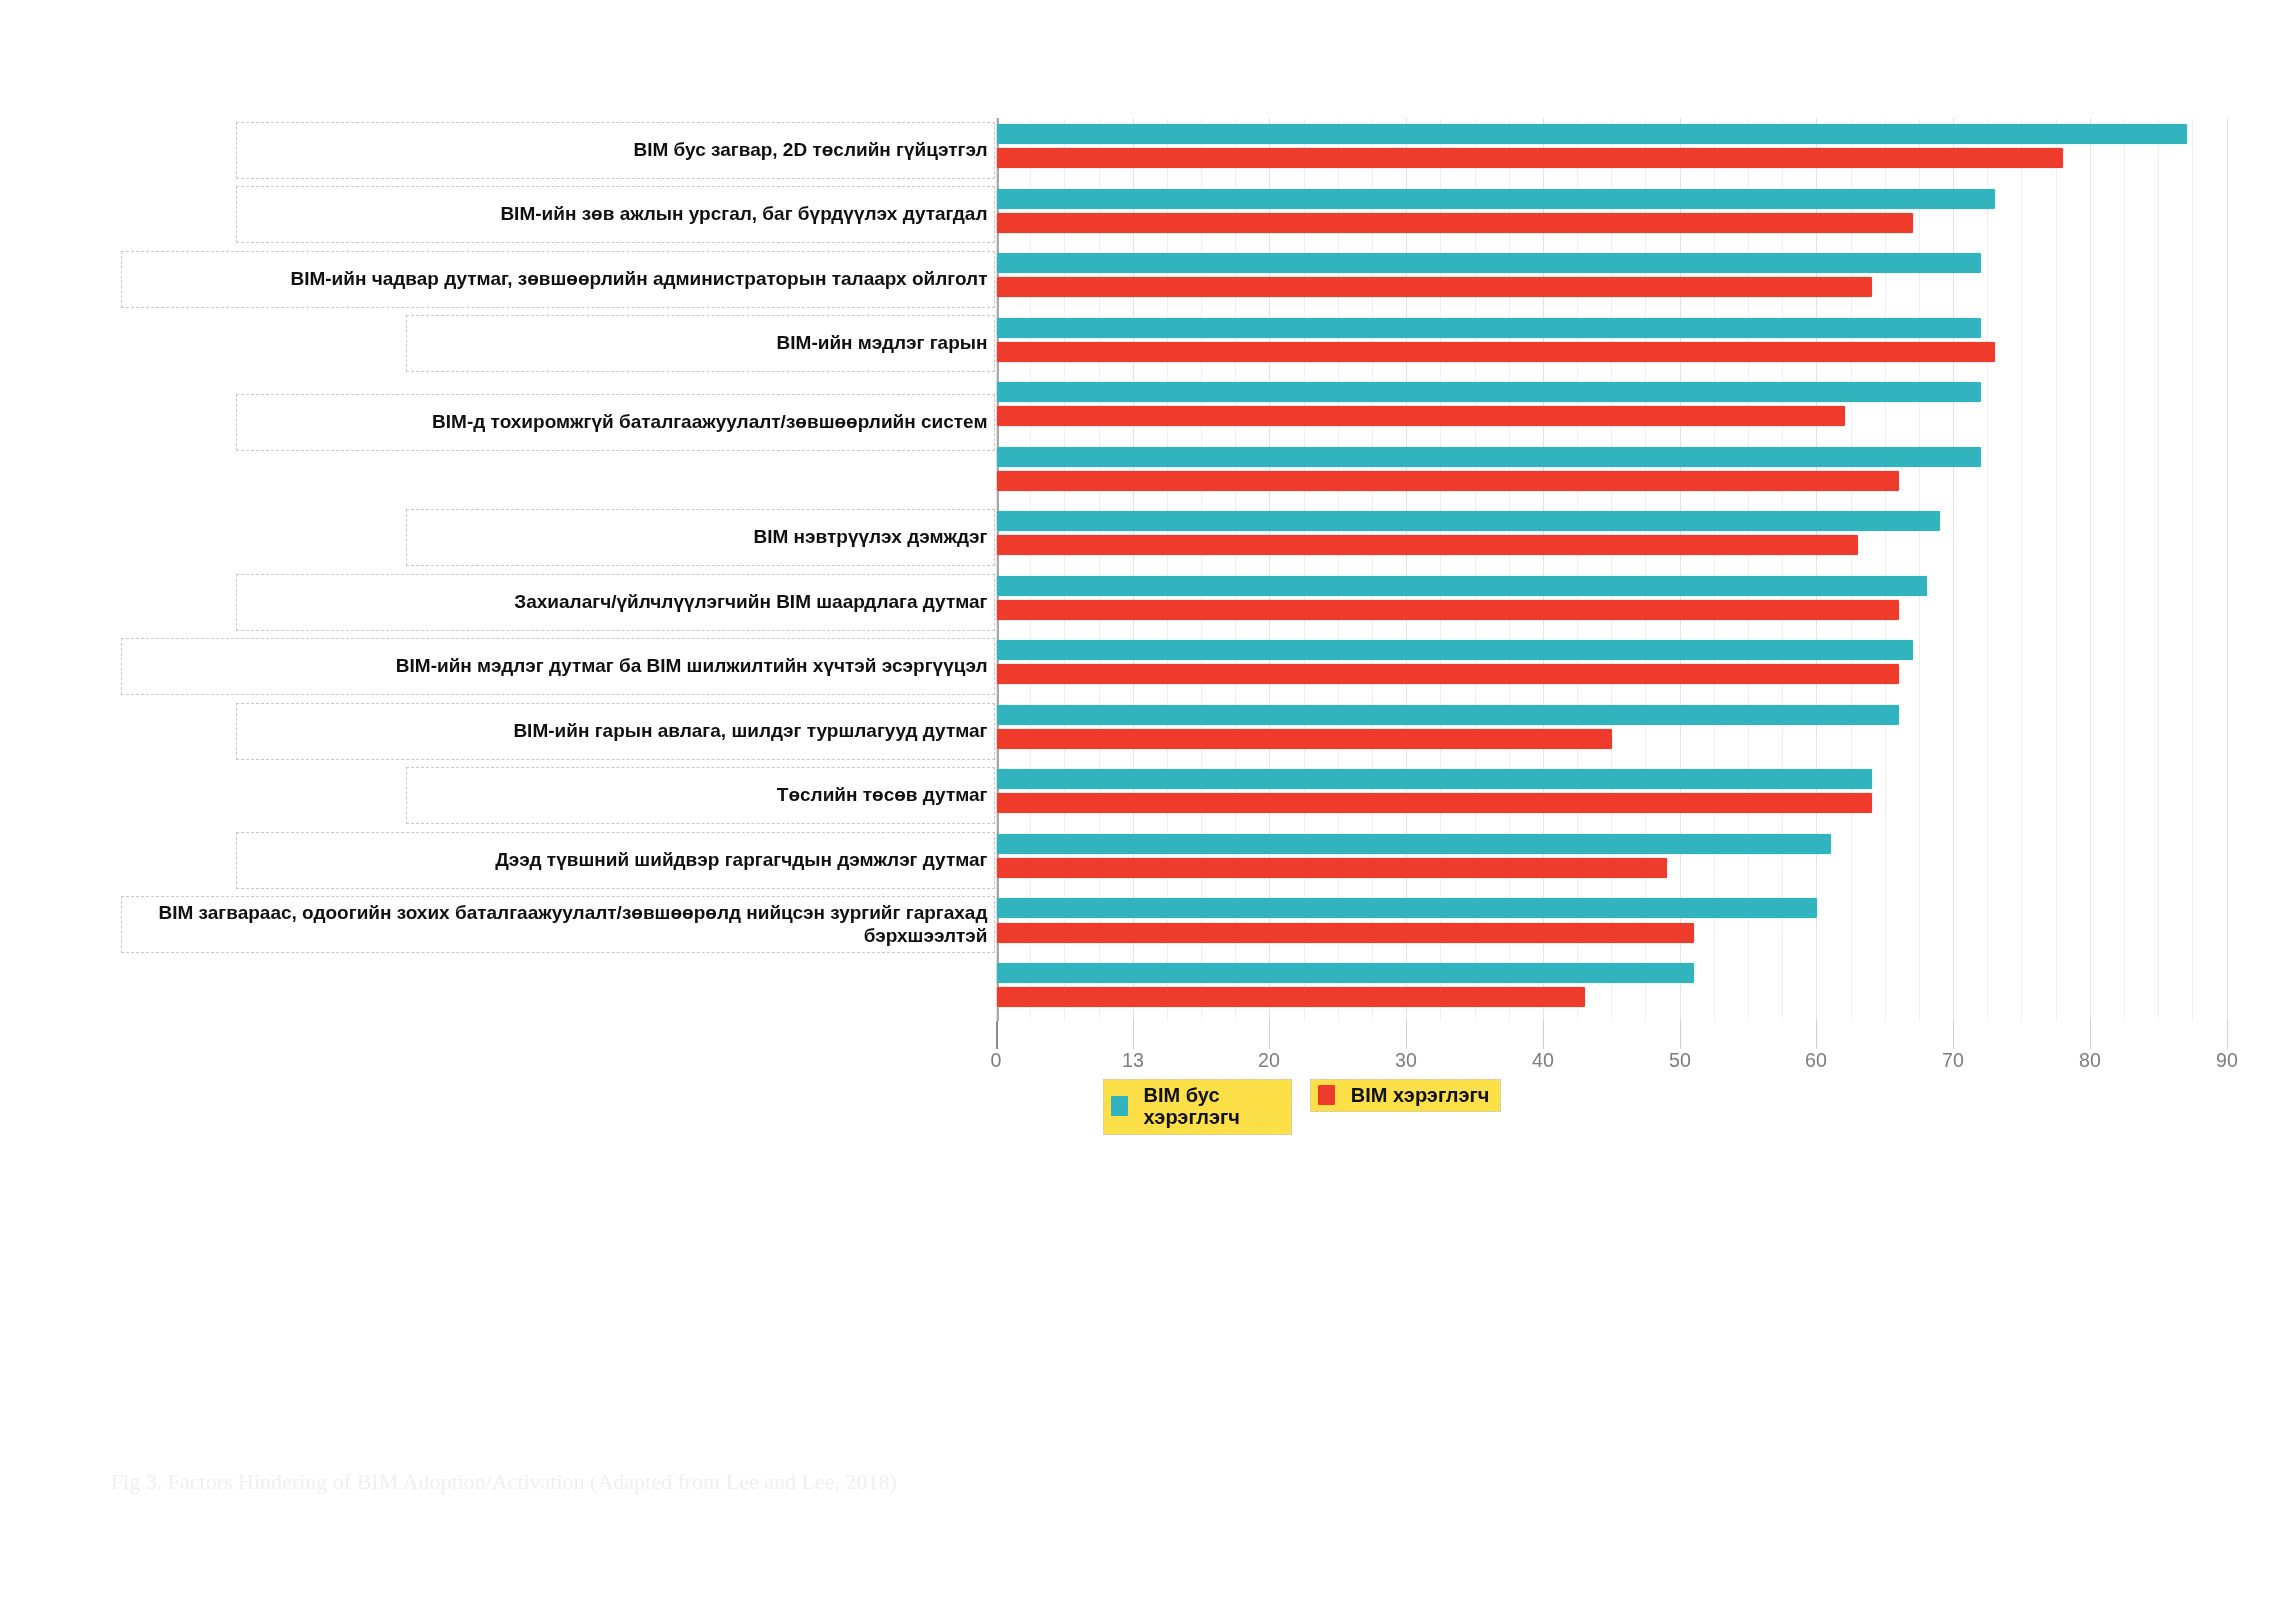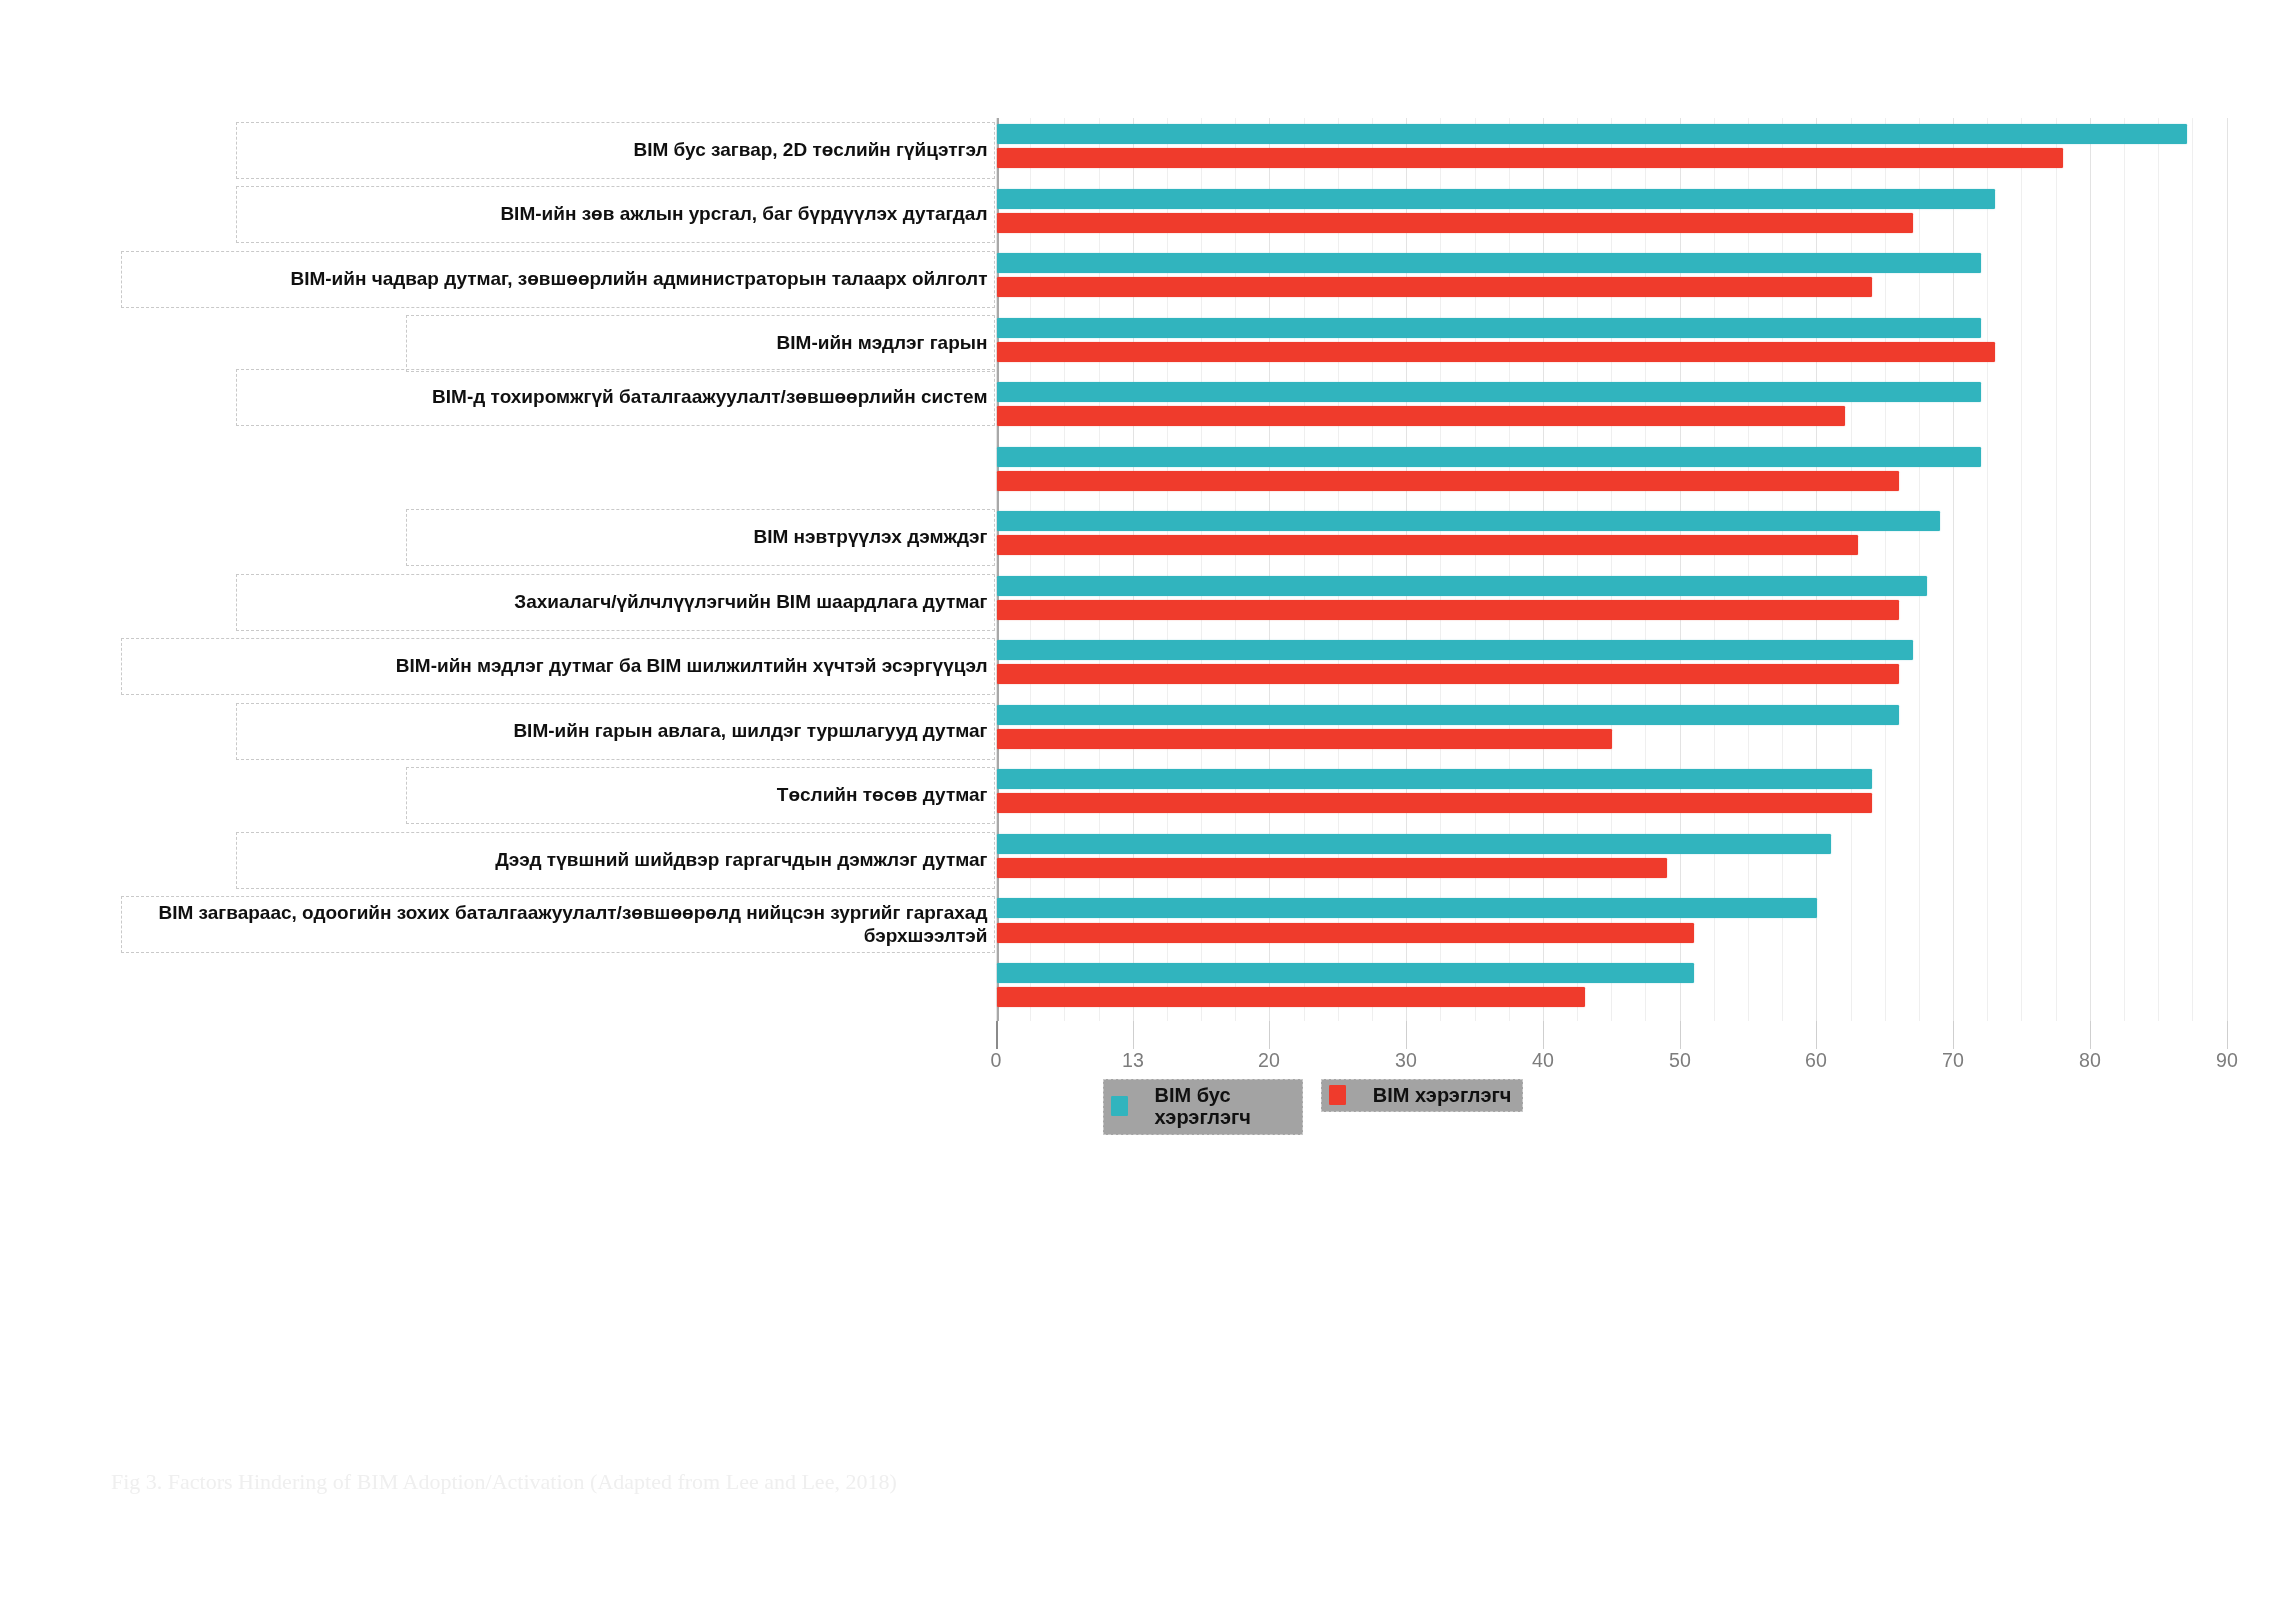--- a/index.html
+++ b/index.html
@@ -28,22 +28,22 @@
   .bar.teal{background:#31b4be;box-shadow:0 0 1.3px rgba(49,180,190,.55);}
   .bar.red{background:#ef3b2c;box-shadow:0 0 1.3px rgba(239,59,44,.55);}
 
   .ticks{position:absolute;left:960px;top:1021px;width:1231px;height:46px;}
   .tick{position:absolute;top:0;width:0.7px;height:27.5px;background:#cfcfcf;}
   .tick.zero{background:#8a8a8a;width:2px;}
   .ticklabel{position:absolute;top:27.5px;transform:translateX(-50%);
     font-size:19.6px;color:#7d7d7d;font-family:"Liberation Sans",sans-serif;}
 
   .legend{position:absolute;left:1067px;top:1079px;display:flex;align-items:flex-start;gap:18.3px;}
-  .legend-entry{display:flex;align-items:center;gap:27px;
-    border:0.7px dashed #c9c9c9;padding:3.9px 10.5px 5.2px 6.5px;background:#a3a3a3;}
+  .legend-entry{display:flex;align-items:center;gap:16px;
+    border:0.7px dashed #c9c9c9;padding:3.9px 10.5px 5.2px 6.5px;background:#fde047;}
   .swatch{width:17px;height:19.6px;border-radius:1.3px;flex:none;}
   .sw-teal{background:#31b4be;}
   .sw-red{background:#ef3b2c;}
   .legend-text{font-weight:bold;font-size:20px;color:#111;line-height:1.12;max-width:137px;}
   .legend-entry.wide .legend-text{max-width:223px;}
 
   .caption{position:absolute;left:111px;top:1469px;
     font-family:"Liberation Serif",serif;font-size:22px;color:#efefef;white-space:nowrap;}
 </style>
 </head>
@@ -51,21 +51,21 @@
 
 <div id="page">
 
   <div id="chart">
 
     <div class="labels-col">
         <div class="row-label" style="width: 759px; top: 3.9px; height: 57px;">BIM бус загвар, 2D төслийн гүйцэтгэл</div>
         <div class="row-label" style="width: 759px; top: 68px; height: 57px;">BIM-ийн зөв ажлын урсгал, баг бүрдүүлэх дутагдал</div>
         <div class="row-label" style="width: 874px; top: 133px; height: 57px;">BIM-ийн чадвар дутмаг, зөвшөөрлийн администраторын талаарх ойлголт</div>
         <div class="row-label" style="width: 589px; top: 197px; height: 57px;">BIM-ийн мэдлэг гарын</div>
-        <div class="row-label" style="width: 759px; top: 251px; height: 57px;">BIM-д тохиромжгүй баталгаажуулалт/зөвшөөрлийн систем</div>
+        <div class="row-label" style="width: 759px; top: 276px; height: 57px;">BIM-д тохиромжгүй баталгаажуулалт/зөвшөөрлийн систем</div>
         <div class="row-label" style="width: 589px; top: 391px; height: 57px;">BIM нэвтрүүлэх дэмждэг</div>
         <div class="row-label" style="width: 759px; top: 456px; height: 57px;">Захиалагч/үйлчлүүлэгчийн BIM шаардлага дутмаг</div>
         <div class="row-label" style="width: 874px; top: 520px; height: 57px;">BIM-ийн мэдлэг дутмаг ба BIM шилжилтийн хүчтэй эсэргүүцэл</div>
         <div class="row-label" style="width: 759px; top: 585px; height: 57px;">BIM-ийн гарын авлага, шилдэг туршлагууд дутмаг</div>
         <div class="row-label" style="width: 589px; top: 649px; height: 57px;">Төслийн төсөв дутмаг</div>
         <div class="row-label" style="width: 759px; top: 714px; height: 57px;">Дээд түвшний шийдвэр гаргагчдын дэмжлэг дутмаг</div>
         <div class="row-label" style="width: 874px; top: 778px; height: 57px;">BIM загвараас, одоогийн зохих баталгаажуулалт/зөвшөөрөлд нийцсэн зургийг гаргахад бэрхшээлтэй</div>
       </div>
 
     <div class="plot">

